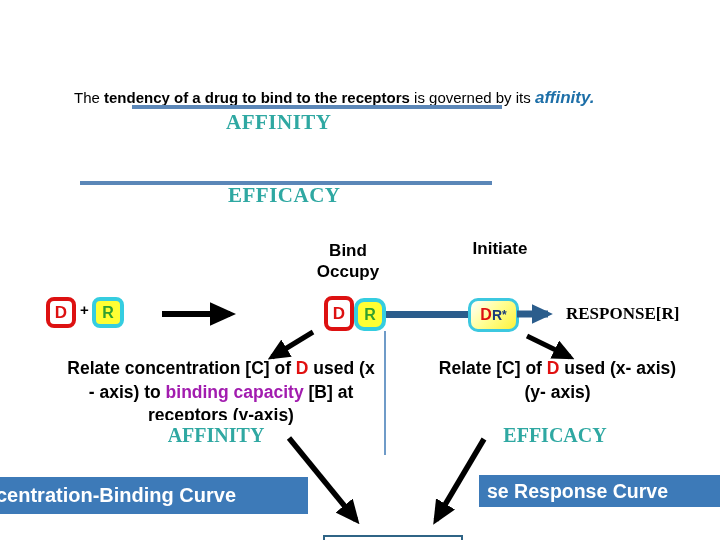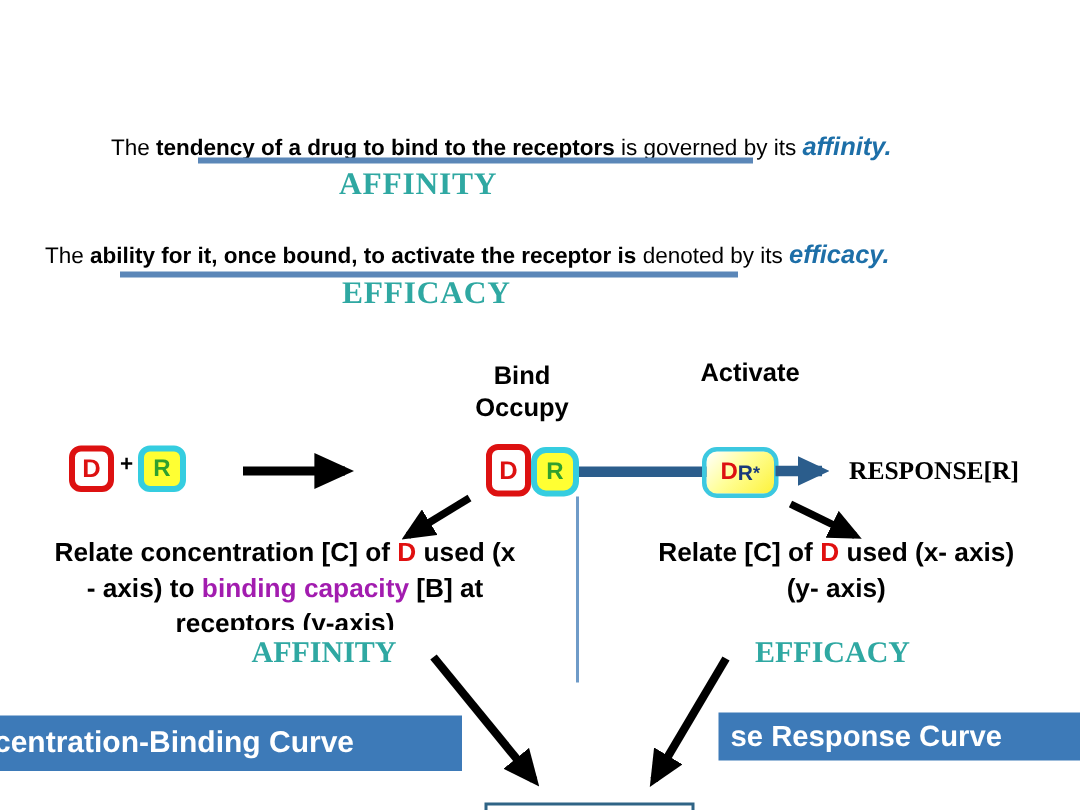--- a/index.html
+++ b/index.html
@@ -43,21 +43,21 @@
   #drstar .star{color:#1a3a7a;font-weight:700;font-size:12px;vertical-align:super;line-height:0;}
   #blue-connector{position:absolute;left:386px;top:263px;width:120px;height:7px;background:#2b5d8c;z-index:1;}
   #response-label{position:absolute;left:566px;top:256px;font-family:Liberation Serif, serif;
                   font-weight:700;font-size:17px;z-index:2;}
 
   
   #divider{position:absolute;left:384px;top:283px;width:2px;height:124px;background:#6f9bc8;}
 
   
   .desc{position:absolute;text-align:center;font-weight:700;font-size:17.5px;line-height:23.5px;}
-  #left-desc{left:0px;top:309px;width:380px;}
+  #left-desc{left:0px;top:309px;width:380px;padding-left:31px;}
   #right-desc{left:392px;top:309px;width:331px;}
   .desc .red{color:#e01010;}
   .desc .dark-red{color:#a21caf;}
   .sub-head{position:absolute;background:#ffffff;text-align:center;z-index:3;
             font-family:"Liberation Serif",serif;font-weight:700;color:#2fa8a2;font-size:20px;
             display:flex;align-items:flex-end;justify-content:center;}
   #aff-sub{left:152px;top:372px;width:128px;height:27px;}
   #eff-sub{left:496px;top:372px;width:118px;height:27px;}
 
   
@@ -75,32 +75,29 @@
 <body>
 
 <div id="slide">
 
   <div class="sentence" id="sent1">
     <span>The </span><span class="seg-bold">tendency of a drug to bind to the receptors</span><span> is governed by its </span><span class="kw">affinity.</span>
   </div>
   <div class="underline" id="ul1"></div>
   <div class="teal-head" id="head1">AFFINITY</div>
 
-  <div class="sentence" id="sent2">
-    <span>The </span><span class="seg-bold">ability for it, once bound, to activate the receptor is</span><span> denoted by its </span><span class="kw">efficacy.</span>
-  </div>
   <div class="underline" id="ul2"></div>
   <div class="teal-head" id="head2">EFFICACY</div>
 
   <div class="step-label" id="bind-label">
     <div>Bind</div>
     <div>Occupy</div>
   </div>
   <div class="step-label" id="initiate-label">
-    <div>Activate</div>
+    <div>Initiate</div>
   </div>
 
   <div class="rbox red-border" id="d1">D</div>
   <div id="plus">+</div>
   <div class="rbox cyan-border" id="r1">R</div>
   <div class="rbox red-border" id="d2">D</div>
   <div class="rbox cyan-border" id="r2">R</div>
   <div id="blue-connector"></div>
   <div id="drstar">
     <span class="d">D</span>

